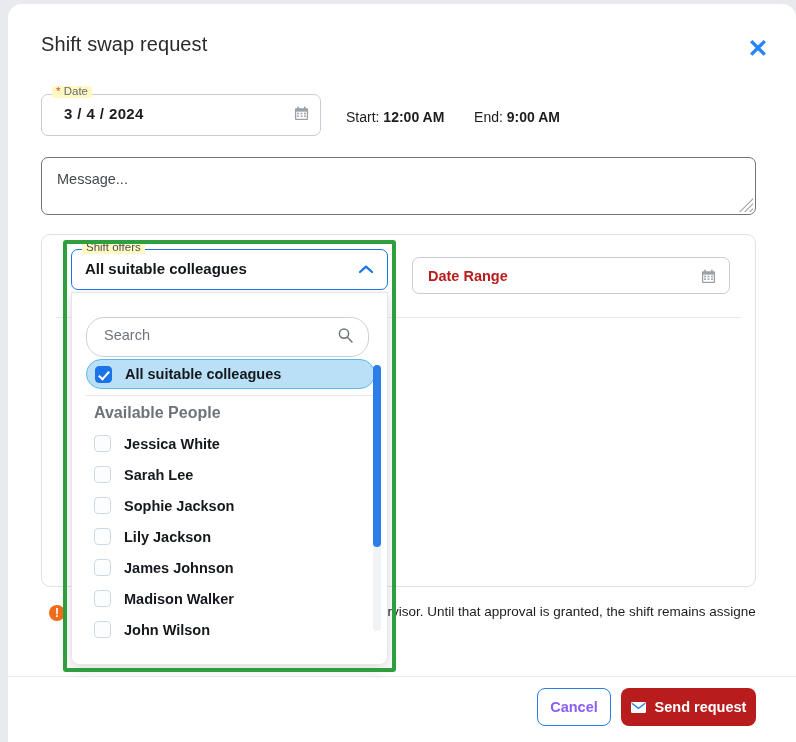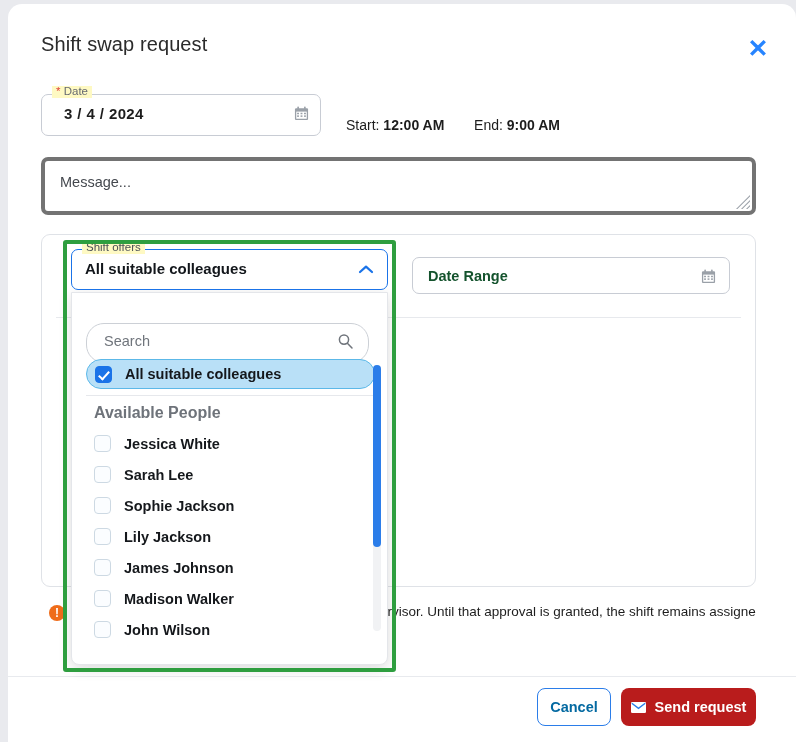--- a/index.html
+++ b/index.html
@@ -74,35 +74,35 @@
   .cal-icon {
     position: absolute;
     right: 12px; top: 12px;
     width: 15px; height: 15px;
     color: #9aa0a8;
   }
   .cal-icon svg { display: block; }
 
   .times {
     position: absolute;
-    left: 338px; top: 113px;
+    left: 338px; top: 105px;
     font-size: 14px;
     color: #1d1d1d;
     white-space: nowrap;
   }
   .times .lbl { font-weight: normal; }
   .times .val { font-weight: bold; }
   .times .gap { display: inline-block; width: 22px; }
 
   
   .msg-wrap {
     position: absolute;
     left: 33px; top: 153px;
     width: 715px; height: 58px;
-    border: 4px solid #737373;
+    border: 1px solid #737373;
     border-radius: 7px;
     background: #fff;
   }
   .msg-placeholder {
     position: absolute;
     left: 15px; top: 13px;
     font-size: 14.5px;
     color: #44484e;
   }
   .resize-grip {
@@ -144,21 +144,21 @@
     left: 370px; top: 22px;
     width: 318px; height: 37px;
     border: 1px solid #c8ccd4;
     border-radius: 7px;
     background: #fff;
   }
   .daterange .dr-text {
     position: absolute;
     left: 15px; top: 10px;
     font-size: 14.5px; font-weight: bold;
-    color: #14532d;
+    color: #b91c1c;
   }
   .daterange .cal-icon { right: 13px; top: 11px; }
 
   
   .green-hl {
     position: absolute;
     left: 55px; top: 236px;
     width: 333px; height: 432px;
     border: 4px solid #2e9e3f;
     border-radius: 3px;
@@ -199,21 +199,21 @@
     width: 317px; height: 373px;
     background: #fff;
     border: 1px solid #e4e6ea;
     border-radius: 0 0 8px 8px;
     box-shadow: 0 4px 14px rgba(0,0,0,.14);
     z-index: 21;
     overflow: hidden;
   }
   .search-box {
     position: absolute;
-    left: 14px; top: 30px;
+    left: 14px; top: 24px;
     width: 283px; height: 40px;
     border: 1px solid #ccd0d6;
     border-radius: 18px;
     background: #fff;
   }
   .search-box .sb-text {
     position: absolute;
     left: 17px; top: 9px;
     font-size: 14.5px;
     color: #70757c;
@@ -340,21 +340,21 @@
     font-weight: bold;
     display: flex; align-items: center; justify-content: center;
     cursor: pointer;
     font-family: "Liberation Sans", sans-serif;
   }
   .btn-cancel {
     right: 185px; top: 684px;
     width: 74px;
     background: #fff;
     border: 1.4px solid #2b7de9;
-    color: #0369a1;
+    color: #8b5cf6;
   }
   .btn-send {
     right: 40px; top: 684px;
     width: 135px;
     background: #b91c1c;
     border: none;
     color: #fff;
     gap: 9px;
   }
   .btn-send .env {

